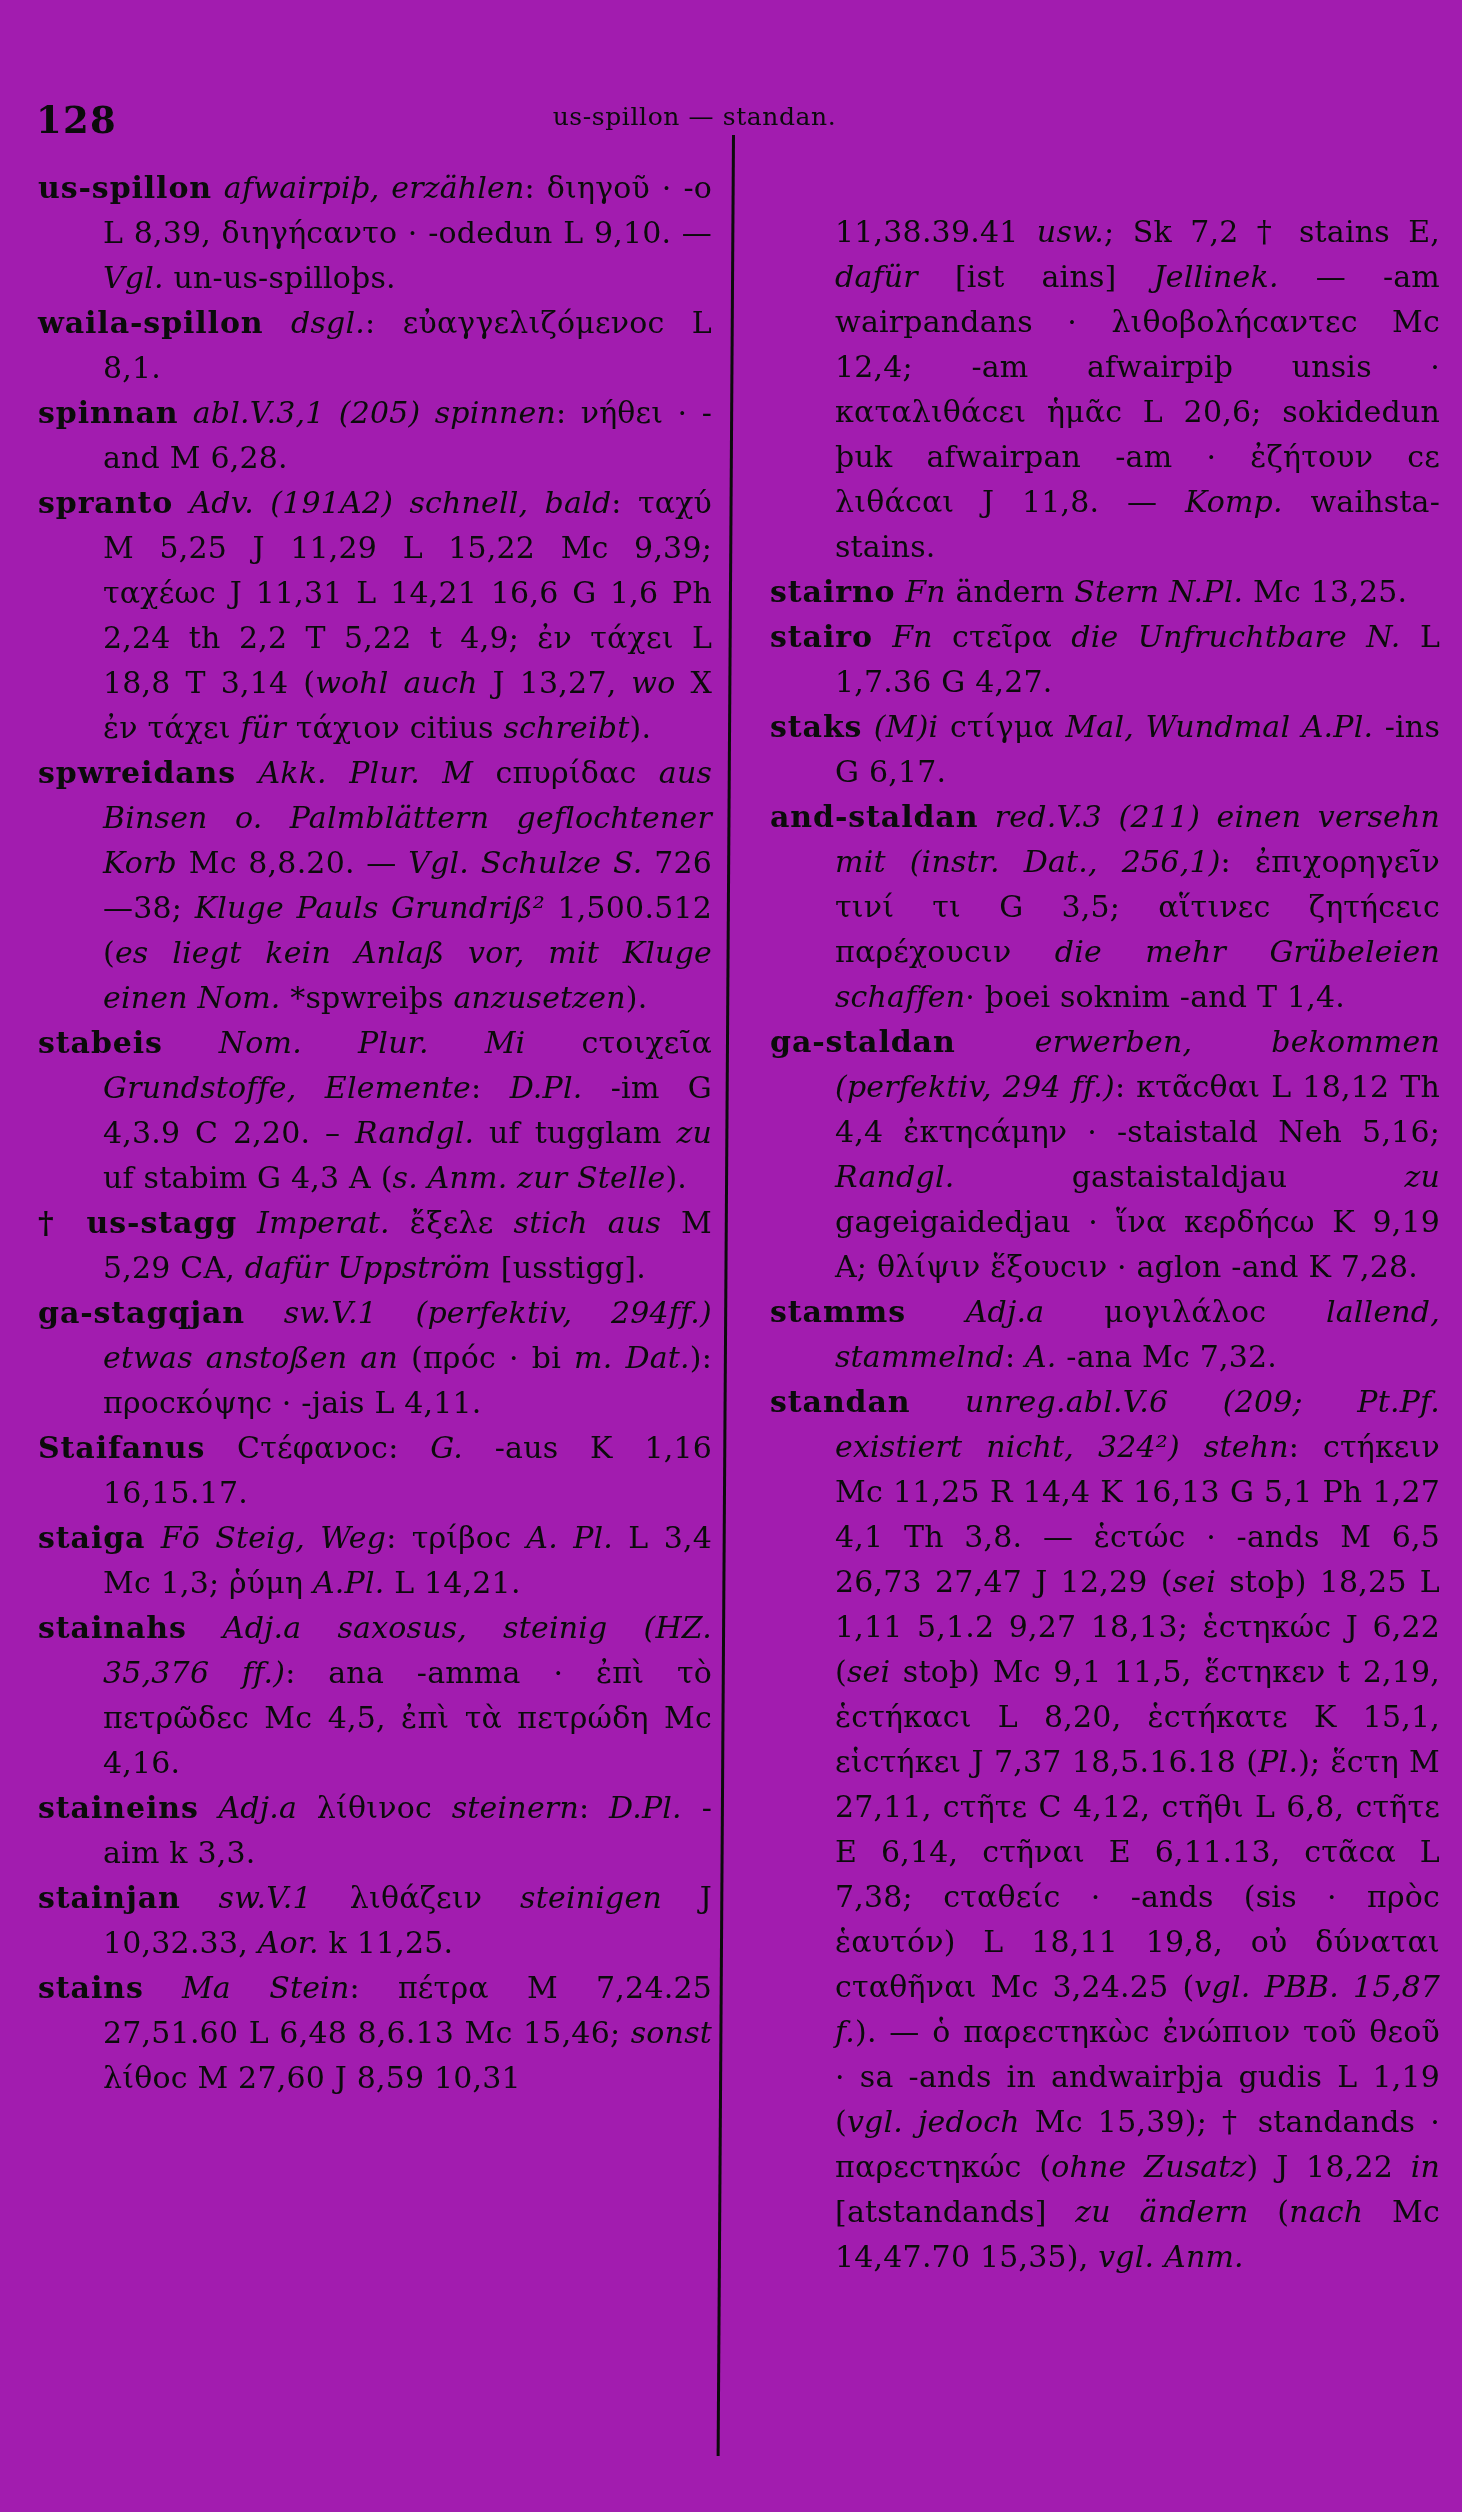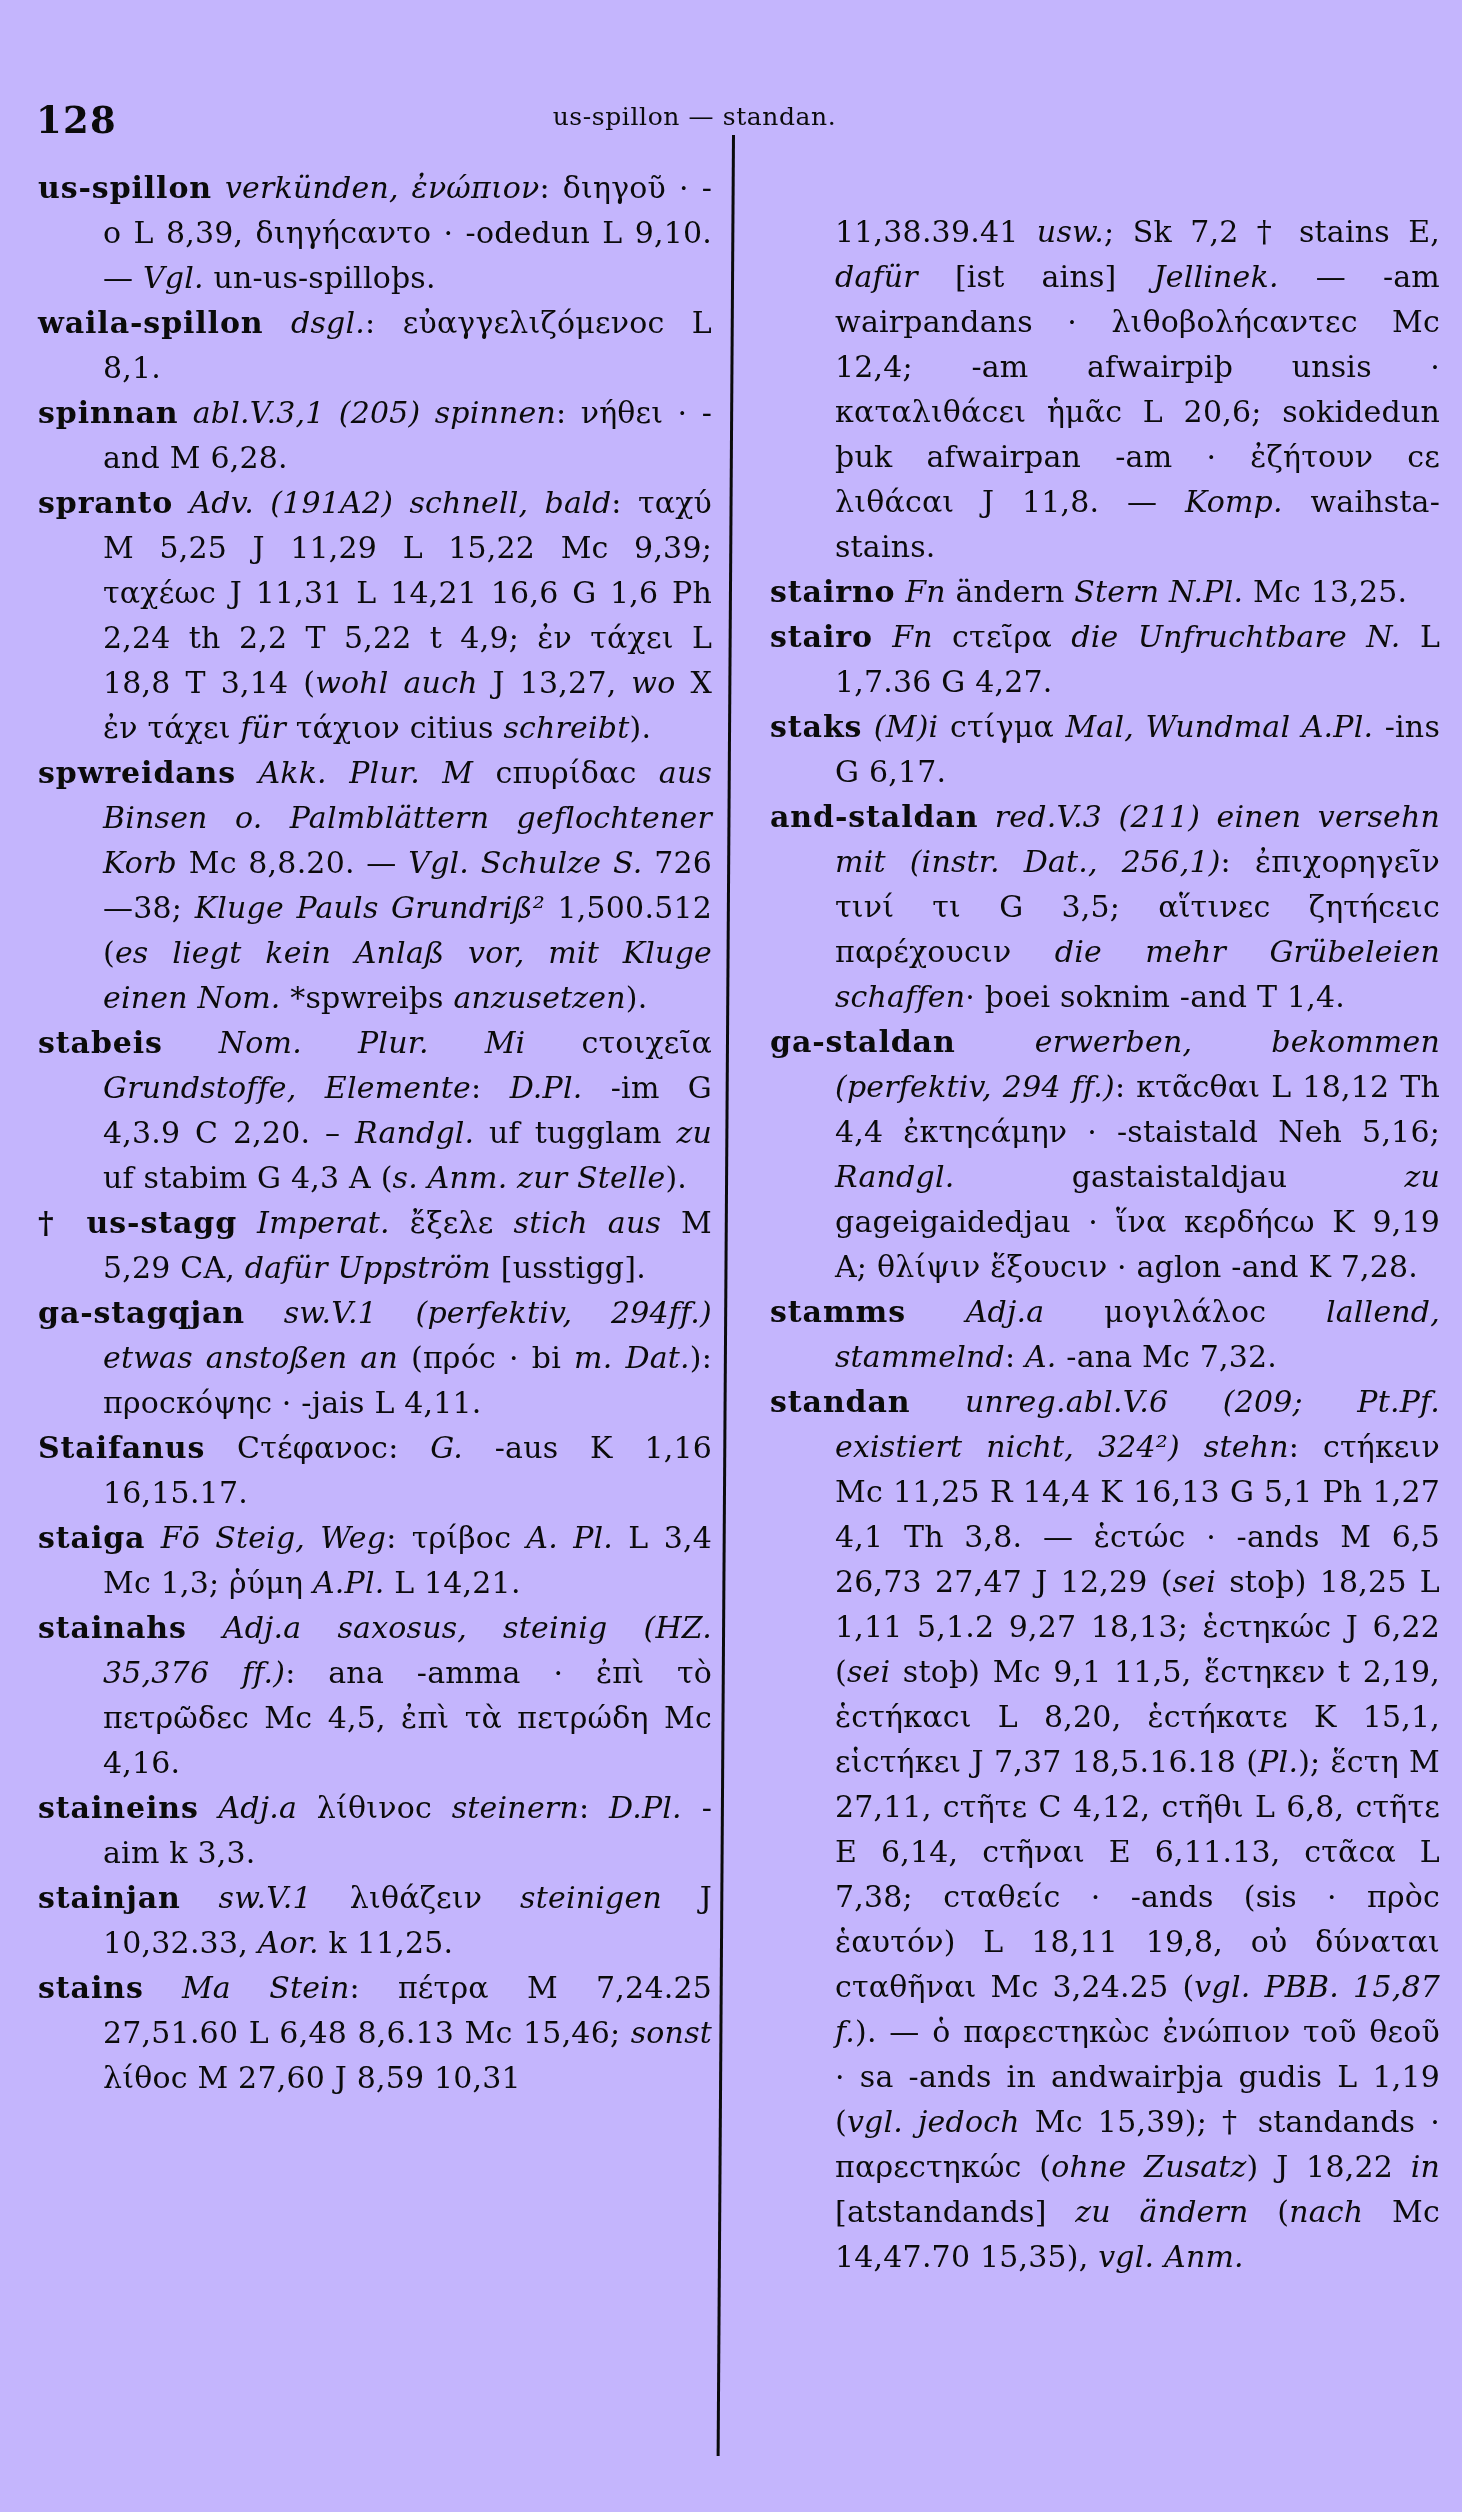--- a/index.html
+++ b/index.html
@@ -1,20 +1,20 @@
 <!DOCTYPE html>
 <html style="font-size:10px"><head>
 <meta charset="utf-8">
 <style>
   html, body { margin: 0; padding: 0; background: #6e6e6e; }
   .page {
     position: relative;
     width: 1463px;
     height: 2512px;
-    background: #c4b5fd;
+    background: #a21caf;
     color: #0b0b0b;
     font-family: "DejaVu Serif", "Liberation Serif", serif;
     overflow: hidden;
   }
   .page-number {
     position: absolute;
     left: 36px;
     top: 98px;
     font-size: 37px;
     font-weight: bold;
@@ -60,21 +60,21 @@
   .s-r { font-style: normal; }
 </style>
 </head>
 <body>
 
 <div class="page">
   <div class="page-number">128</div>
   <div class="running-title">us-spillon — standan.</div>
   <div class="divider"></div>
   <div class="col col-left">
-      <p class="entry"><span class="s-b">us-spillon</span><span class="s-i"> verkünden, ἐνώπιον</span><span class="s-r">: διηγοῦ · -o L 8,39, διηγήcαντο · -odedun L 9,10. — </span><span class="s-i">Vgl.</span><span class="s-r"> un-us-spilloþs.</span></p>
+      <p class="entry"><span class="s-b">us-spillon</span><span class="s-i"> afwairpiþ, erzählen</span><span class="s-r">: διηγοῦ · -o L 8,39, διηγήcαντο · -odedun L 9,10. — </span><span class="s-i">Vgl.</span><span class="s-r"> un-us-spilloþs.</span></p>
       <p class="entry"><span class="s-b">waila-spillon</span><span class="s-i"> dsgl.</span><span class="s-r">: εὐαγγελιζόμενοc L 8,1.</span></p>
       <p class="entry"><span class="s-b">spinnan</span><span class="s-i"> abl.V.3,1 (205) spinnen</span><span class="s-r">: νήθει · -and M 6,28.</span></p>
       <p class="entry"><span class="s-b">spranto</span><span class="s-i"> Adv. (191A2) schnell, bald</span><span class="s-r">: ταχύ M 5,25 J 11,29 L 15,22 Mc 9,39; ταχέωc J 11,31 L 14,21 16,6 G 1,6 Ph 2,24 th 2,2 T 5,22 t 4,9; ἐν τάχει L 18,8 T 3,14 (</span><span class="s-i">wohl auch</span><span class="s-r"> J 13,27, </span><span class="s-i">wo</span><span class="s-r"> X ἐν τάχει </span><span class="s-i">für</span><span class="s-r"> τάχιον citius </span><span class="s-i">schreibt</span><span class="s-r">).</span></p>
       <p class="entry"><span class="s-b">spwreidans</span><span class="s-i"> Akk. Plur. M</span><span class="s-r"> cπυρίδαc </span><span class="s-i">aus Binsen o. Palmblättern geflochtener Korb</span><span class="s-r"> Mc 8,8.20. — </span><span class="s-i">Vgl. Schulze S. </span><span class="s-r">726—38; </span><span class="s-i">Kluge Pauls Grundriß²</span><span class="s-r"> 1,500.512 (</span><span class="s-i">es liegt kein Anlaß vor, mit Kluge einen Nom.</span><span class="s-r"> *spwreiþs </span><span class="s-i">anzusetzen</span><span class="s-r">).</span></p>
       <p class="entry"><span class="s-b">stabeis</span><span class="s-i"> Nom. Plur. Mi</span><span class="s-r"> cτοιχεῖα </span><span class="s-i">Grundstoffe, Elemente</span><span class="s-r">: </span><span class="s-i">D.Pl.</span><span class="s-r"> -im G 4,3.9 C 2,20. – </span><span class="s-i">Randgl.</span><span class="s-r"> uf tugglam </span><span class="s-i">zu</span><span class="s-r"> uf stabim G 4,3 A (</span><span class="s-i">s. Anm. zur Stelle</span><span class="s-r">).</span></p>
       <p class="entry"><span class="s-b">† us-stagg</span><span class="s-i"> Imperat.</span><span class="s-r"> ἔξελε </span><span class="s-i">stich aus</span><span class="s-r"> M 5,29 CA, </span><span class="s-i">dafür Uppström</span><span class="s-r"> [usstigg].</span></p>
       <p class="entry"><span class="s-b">ga-stagqjan</span><span class="s-i"> sw.V.1 (perfektiv, 294ff.) etwas anstoßen an</span><span class="s-r"> (πρόc · bi </span><span class="s-i">m. Dat.</span><span class="s-r">): προcκόψηc · -jais L 4,11.</span></p>
       <p class="entry"><span class="s-b">Staifanus</span><span class="s-r"> Cτέφανοc: </span><span class="s-i">G.</span><span class="s-r"> -aus K 1,16 16,15.17.</span></p>
       <p class="entry"><span class="s-b">staiga</span><span class="s-i"> Fō Steig, Weg</span><span class="s-r">: τρίβοc </span><span class="s-i">A. Pl.</span><span class="s-r"> L 3,4 Mc 1,3; ῥύμη </span><span class="s-i">A.Pl.</span><span class="s-r"> L 14,21.</span></p>
       <p class="entry"><span class="s-b">stainahs</span><span class="s-i"> Adj.a saxosus, steinig (HZ. 35,376 ff.)</span><span class="s-r">: ana -amma · ἐπὶ τὸ πετρῶδεc Mc 4,5, ἐπὶ τὰ πετρώδη Mc 4,16.</span></p>

